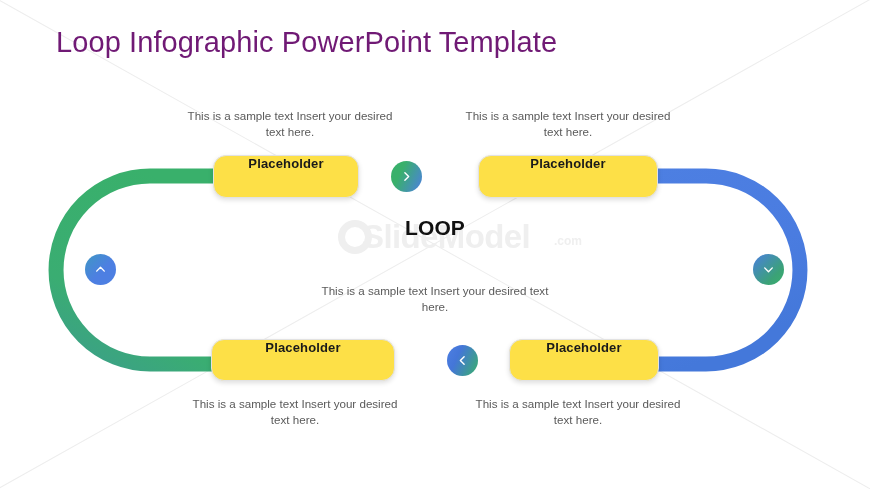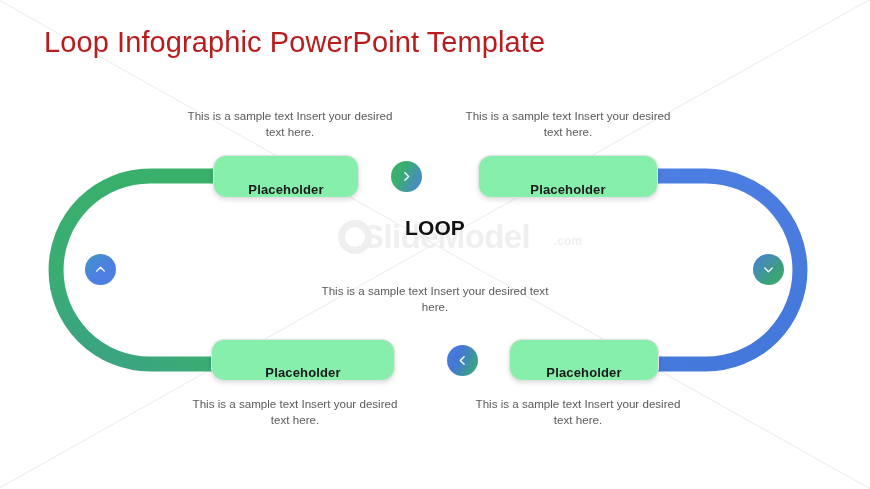--- a/index.html
+++ b/index.html
@@ -30,24 +30,24 @@
     width: 1010px;
     transform-origin: 0 0;
     pointer-events: none;
   }
   .diag.a { left: 0;   top: 0;   transform: rotate(29.3deg); }
   .diag.b { left: 870px; top: 0; transform: rotate(150.7deg); }
 
   
   #title {
     position: absolute;
-    left: 44px;
+    left: 56px;
     top: 26px;
     font-size: 29px;
-    color: #b91c1c;
+    color: #701a75;
     letter-spacing: 0.1px;
     white-space: nowrap;
     font-weight: 400;
   }
 
   
   #loop-svg {
     position: absolute;
     left: 0;
     top: 0;
@@ -115,26 +115,26 @@
     width: 250px;
     text-align: center;
     font-size: 11.6px;
     color: #5a5a5a;
     line-height: 1.42;
   }
 
   
   .ph-box {
     position: absolute;
-    background: #86efac;
+    background: #fde047;
     border: 1px solid #e2e2e2;
     border-radius: 13px;
     box-shadow: 0 2px 5px rgba(0,0,0,0.13);
     display: flex;
-    align-items: flex-end;
+    align-items: flex-start;
     justify-content: center;
     box-sizing: border-box;
   }
   .ph-box span {
     font-size: 13px;
     font-weight: bold;
     color: #1a1a1a;
     letter-spacing: 0.15px;
   }
 

